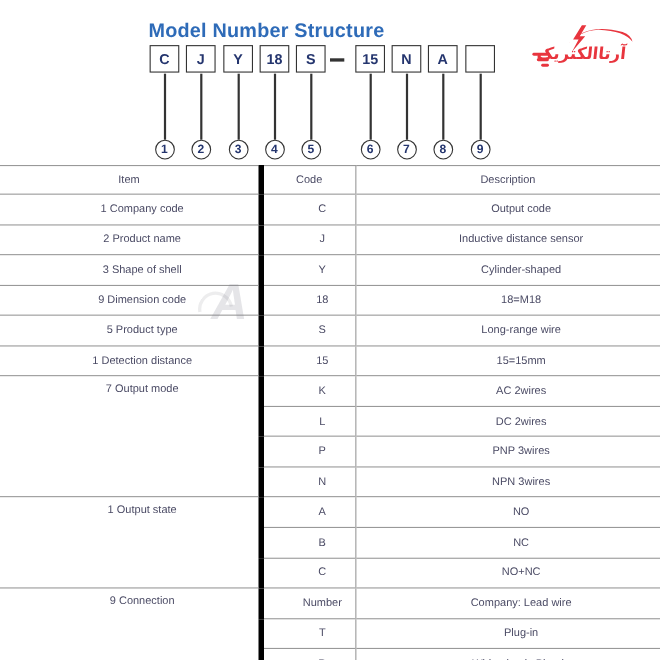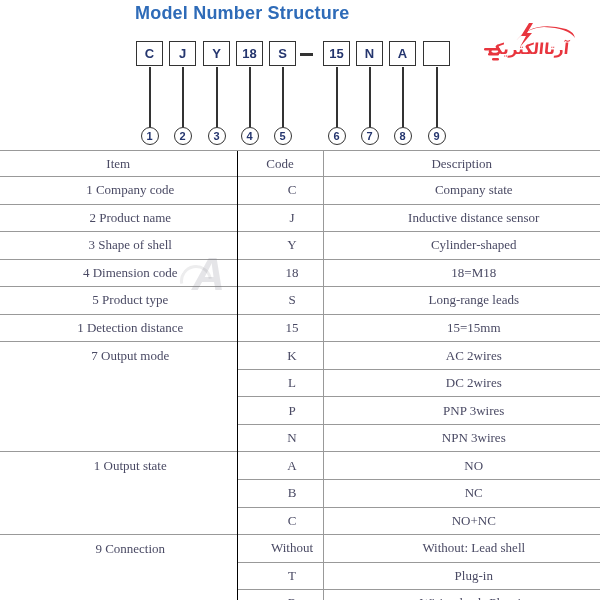--- a/index.html
+++ b/index.html
@@ -4,21 +4,21 @@
 <style>
   html,body{margin:0;padding:0;}
   body{
     width:600px;height:600px;position:relative;overflow:hidden;
     background:#ffffff;
     font-family:"Liberation Sans", sans-serif;
   }
 
   
   .page-title{
-    position:absolute;left:135px;top:3px;
+    position:absolute;left:135px;top:18px;
     font-size:18px;font-weight:700;color:#2e6bb8;letter-spacing:.2px;
     white-space:nowrap;
   }
   .brand{
     position:absolute;left:482px;top:20px;width:110px;height:48px;
   }
   .brand svg{position:absolute;left:0;top:0;}
   .brand-text{
     position:absolute;right:4px;top:20px;width:100px;
     direction:rtl;text-align:left;
@@ -58,26 +58,26 @@
     transform:rotate(35deg);
   }
 
   
   table.spec{
     position:absolute;left:0;top:150px;width:600px;
     border-collapse:collapse;table-layout:fixed;
   }
   .spec td{
     border-top:1px solid #999;
-    font-size:13px;color:#4a4a64;text-align:center;
-    padding:0;vertical-align:middle;overflow:hidden;font-family:Liberation Serif, serif;
+    font-size:10px;color:#4a4a64;text-align:center;
+    padding:0;vertical-align:middle;overflow:hidden;
   }
   .spec thead td{height:25px;}
   .spec tbody td{height:26.56px;padding-left:24px;}
-  .spec td.col-code{border-left:1px solid #000000;border-right:1px solid #999;}
+  .spec td.col-code{border-left:5px solid #000000;border-right:1px solid #999;}
   .spec td.merged{vertical-align:top;padding-top:6px;}
   col.c-item{width:237px;} col.c-code{width:86px;} col.c-desc{width:277px;}
 </style>
 </head>
 <body>
 
 <div class="page-title">Model Number Structure</div>
 
 <div class="brand">
   <svg width="110" height="48" viewBox="0 0 110 48">
@@ -138,41 +138,41 @@
     <tr>
       <td class="col-item">Item</td>
       <td class="col-code">Code</td>
       <td class="col-desc">Description</td>
     </tr>
   </thead>
   <tbody id="spec-body">
       <tr>
         <td class="col-item">1 Company code</td>
         <td class="col-code">C</td>
-        <td class="col-desc">Company state</td>
+        <td class="col-desc">Output code</td>
       </tr>
       <tr>
         <td class="col-item">2 Product name</td>
         <td class="col-code">J</td>
         <td class="col-desc">Inductive distance sensor</td>
       </tr>
       <tr>
         <td class="col-item">3 Shape of shell</td>
         <td class="col-code">Y</td>
         <td class="col-desc">Cylinder-shaped</td>
       </tr>
       <tr>
-        <td class="col-item">4 Dimension code</td>
+        <td class="col-item">9 Dimension code</td>
         <td class="col-code">18</td>
         <td class="col-desc">18=M18</td>
       </tr>
       <tr>
         <td class="col-item">5 Product type</td>
         <td class="col-code">S</td>
-        <td class="col-desc">Long-range leads</td>
+        <td class="col-desc">Long-range wire</td>
       </tr>
       <tr>
         <td class="col-item">1 Detection distance</td>
         <td class="col-code">15</td>
         <td class="col-desc">15=15mm</td>
       </tr>
       <tr>
         <td class="col-item merged" rowspan="4">7 Output mode</td>
         <td class="col-code">K</td>
         <td class="col-desc">AC 2wires</td>
@@ -197,22 +197,22 @@
       <tr>
         <td class="col-code">B</td>
         <td class="col-desc">NC</td>
       </tr>
       <tr>
         <td class="col-code">C</td>
         <td class="col-desc">NO+NC</td>
       </tr>
       <tr>
         <td class="col-item merged" rowspan="3">9 Connection</td>
-        <td class="col-code">Without</td>
-        <td class="col-desc">Without: Lead shell</td>
+        <td class="col-code">Number</td>
+        <td class="col-desc">Company: Lead wire</td>
       </tr>
       <tr>
         <td class="col-code">T</td>
         <td class="col-desc">Plug-in</td>
       </tr>
       <tr>
         <td class="col-code">R</td>
         <td class="col-desc">Wiring leads Plug-in</td>
       </tr>
     </tbody>

